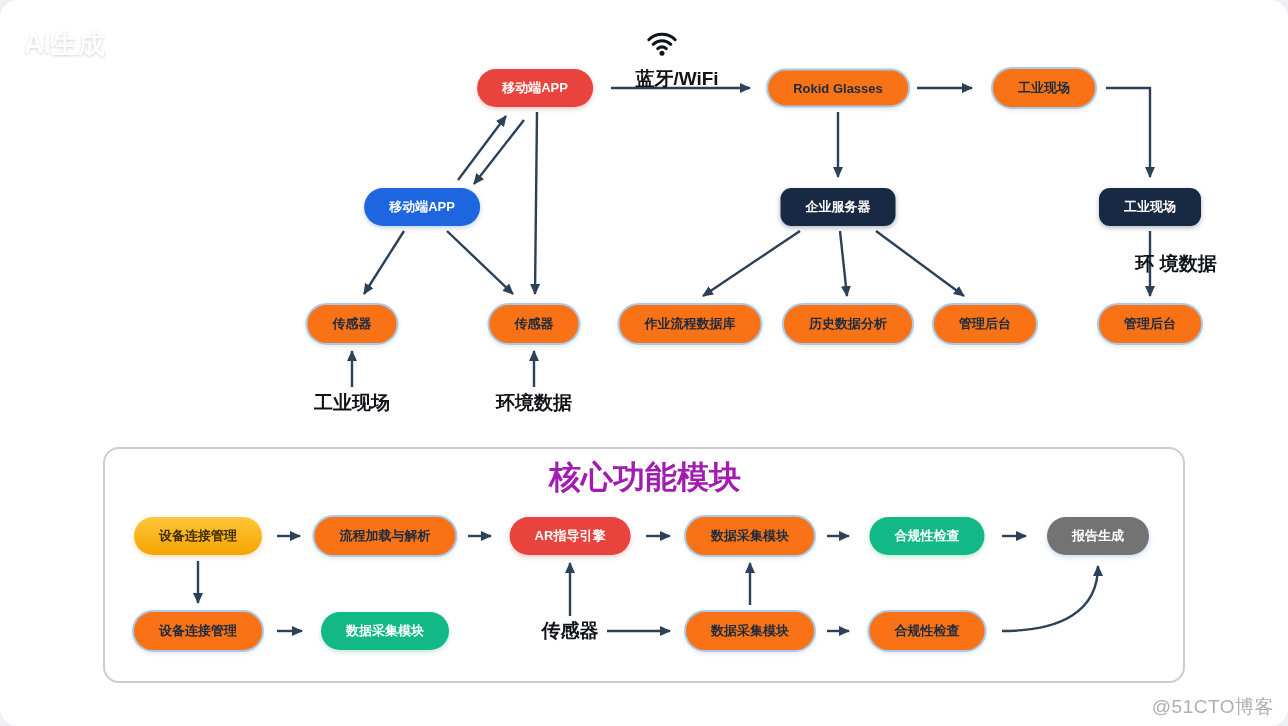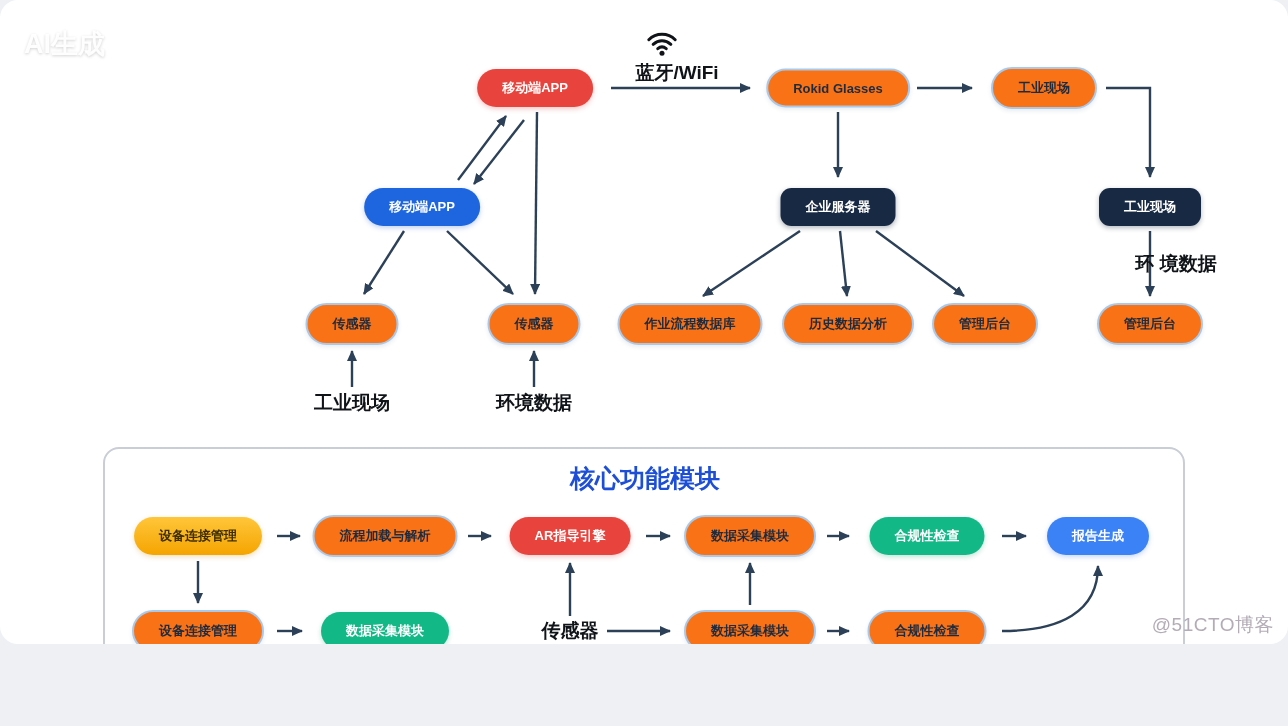--- a/index.html
+++ b/index.html
@@ -1,46 +1,46 @@
 <!DOCTYPE html>
 <html><head>
 <meta charset="utf-8">
 <style>
   html,body{margin:0;padding:0;background:#eef0f3;}
   .canvas{
-    position:relative;width:1288px;height:644px;background:#ffffff;
+    position:relative;width:1288px;height:726px;background:#ffffff;
     border-radius:18px;overflow:hidden;
     font-family:"Liberation Sans","DejaVu Sans",sans-serif;
   }
   svg.arrows{position:absolute;left:0;top:0;z-index:1;}
   .node{
     position:absolute;transform:translate(-50%,-50%);
     padding:10px 25px;border-radius:28px;
     font-size:13px;font-weight:700;white-space:nowrap;z-index:2;
     text-align:center;
   }
   .white{background:#f97316;border:2px solid #a9c9ea;color:#1c2b3f;box-shadow:0 2px 4px rgba(30,60,100,.10);}
   .red{background:#e8433c;color:#fff;box-shadow:0 2px 5px rgba(200,40,40,.25);}
   .blue{background:#1e66e0;color:#fff;box-shadow:0 2px 5px rgba(20,80,200,.25);}
-  .lightblue{background:#3b82f6;color:#fff;box-shadow:0 2px 5px rgba(40,100,220,.25);}
+  .lightblue{background:#737373;color:#fff;box-shadow:0 2px 5px rgba(40,100,220,.25);}
   .navy{background:#182944;color:#fff;box-shadow:0 2px 5px rgba(10,25,50,.3);border-radius:11px;}
   .green{background:#12b886;color:#fff;box-shadow:0 2px 5px rgba(10,150,100,.25);}
   .yellow{background:linear-gradient(#ffc63a,#f5a400);color:#3e2e00;box-shadow:0 2px 5px rgba(200,140,0,.25);}
   .label{
     position:absolute;transform:translate(-50%,-50%);
     font-size:19px;font-weight:700;color:#101418;white-space:nowrap;z-index:2;
   }
   .core-box{
     position:absolute;left:103px;top:447px;width:1082px;height:236px;
     border:2px solid #c9cdd6;border-radius:16px;background:transparent;z-index:0;
     box-sizing:border-box;
   }
   .core-title{
     position:absolute;left:645px;top:478px;transform:translate(-50%,-50%);
-    font-size:25px;font-weight:800;color:#1d4ed8;white-space:nowrap;z-index:2;
+    font-size:32px;font-weight:800;color:#a21caf;white-space:nowrap;z-index:2;
   }
   .wifi{position:absolute;left:662px;top:45px;transform:translate(-50%,-50%);z-index:2;}
   .watermark-top{
     position:absolute;left:24px;top:26px;z-index:3;
     font-size:27px;font-weight:800;color:rgba(255,255,255,.95);
     text-shadow:0 1px 3px rgba(0,0,0,.18);
   }
   .footer-credit{
     position:absolute;right:14px;bottom:6px;z-index:3;
     font-size:19px;color:#b3acb6;letter-spacing:.5px;
@@ -93,21 +93,21 @@
   <div class="watermark-top">AI生成</div>
 
   <div class="wifi">
     <svg viewBox="0 0 24 22" width="32" height="29">
       <path d="M2 8.5 C7.5 3 16.5 3 22 8.5" fill="none" stroke="#101418" stroke-width="2.3" stroke-linecap="round"></path>
       <path d="M5.3 12 C9.3 8.3 14.7 8.3 18.7 12" fill="none" stroke="#101418" stroke-width="2.3" stroke-linecap="round"></path>
       <path d="M8.8 15.3 C10.7 13.7 13.3 13.7 15.2 15.3" fill="none" stroke="#101418" stroke-width="2.3" stroke-linecap="round"></path>
       <circle cx="12" cy="18.8" r="1.9" fill="#101418"></circle>
     </svg>
   </div>
-  <div class="label" style="left:677px;top:73px">蓝牙/WiFi</div>
+  <div class="label" style="left:677px;top:79px">蓝牙/WiFi</div>
 
   <div class="node red" style="left:535px;top:88px">移动端APP</div>
   <div class="node white" style="left:838px;top:88px">Rokid Glasses</div>
   <div class="node white" style="left:1044px;top:88px">工业现场</div>
   <div class="node blue" style="left:422px;top:207px">移动端APP</div>
   <div class="node navy" style="left:838px;top:207px">企业服务器</div>
   <div class="node navy" style="left:1150px;top:207px">工业现场</div>
   <div class="node white" style="left:352px;top:324px">传感器</div>
   <div class="node white" style="left:534px;top:324px">传感器</div>
   <div class="node white" style="left:690px;top:324px">作业流程数据库</div>

